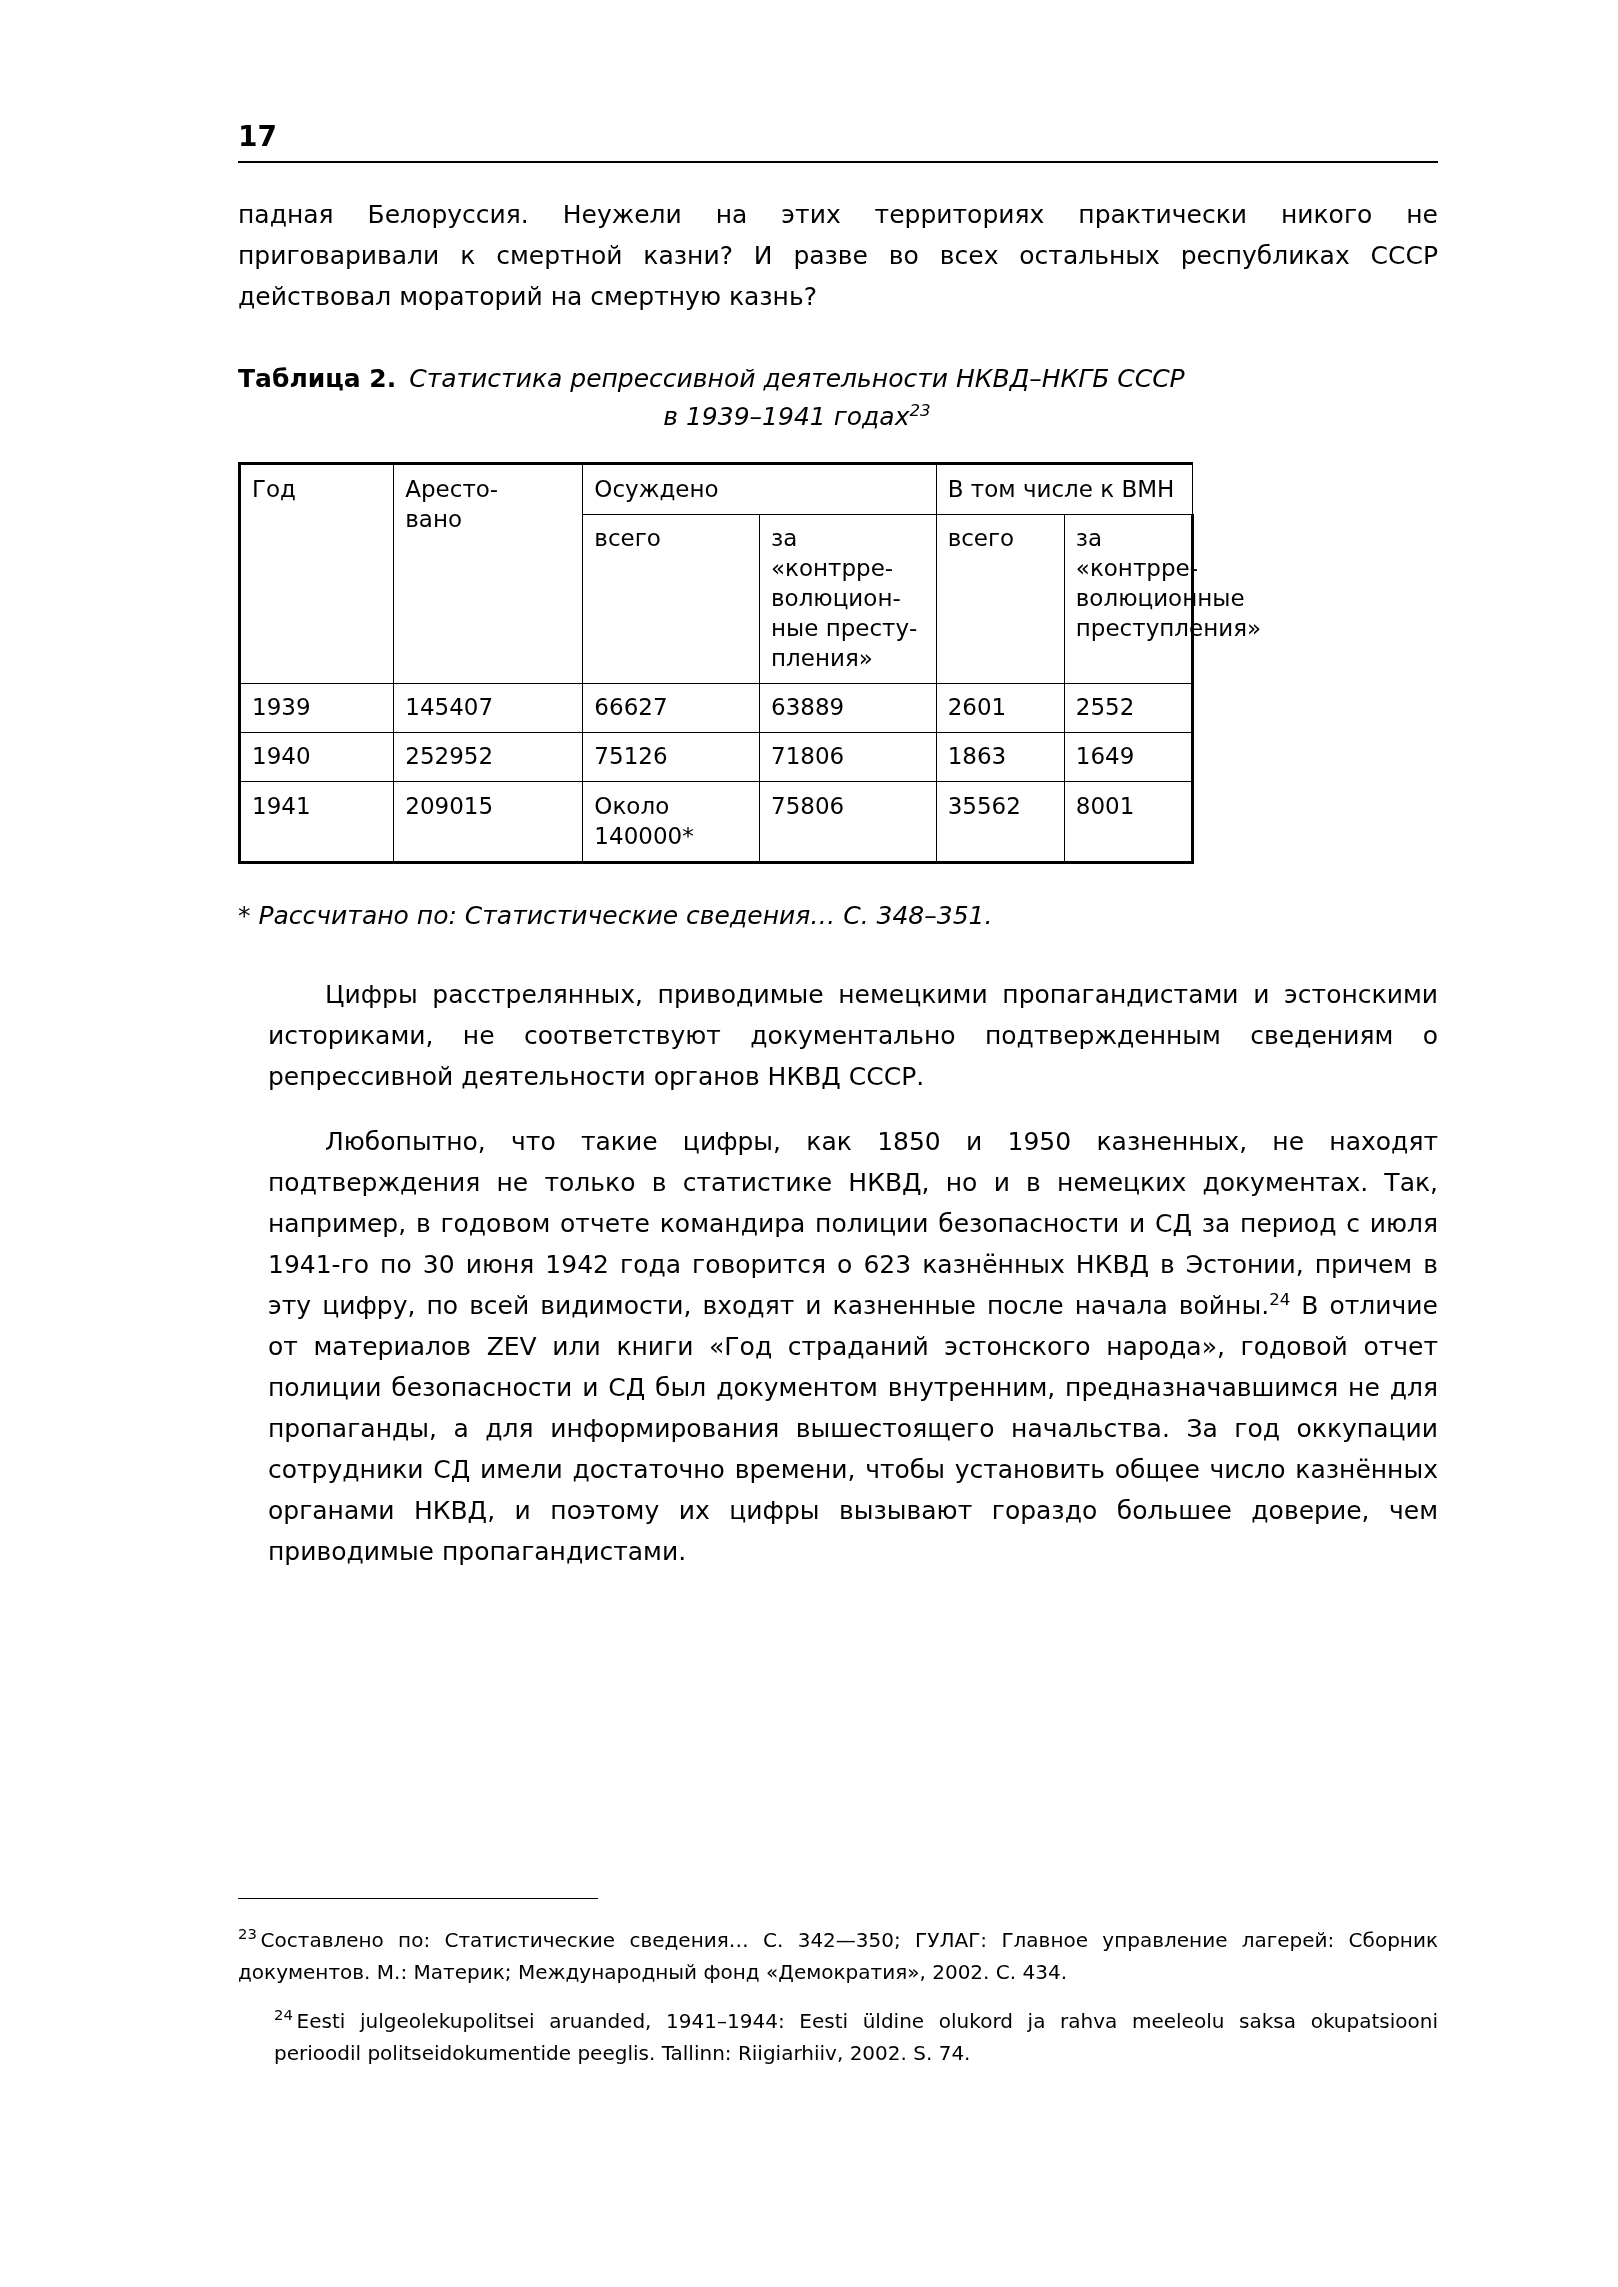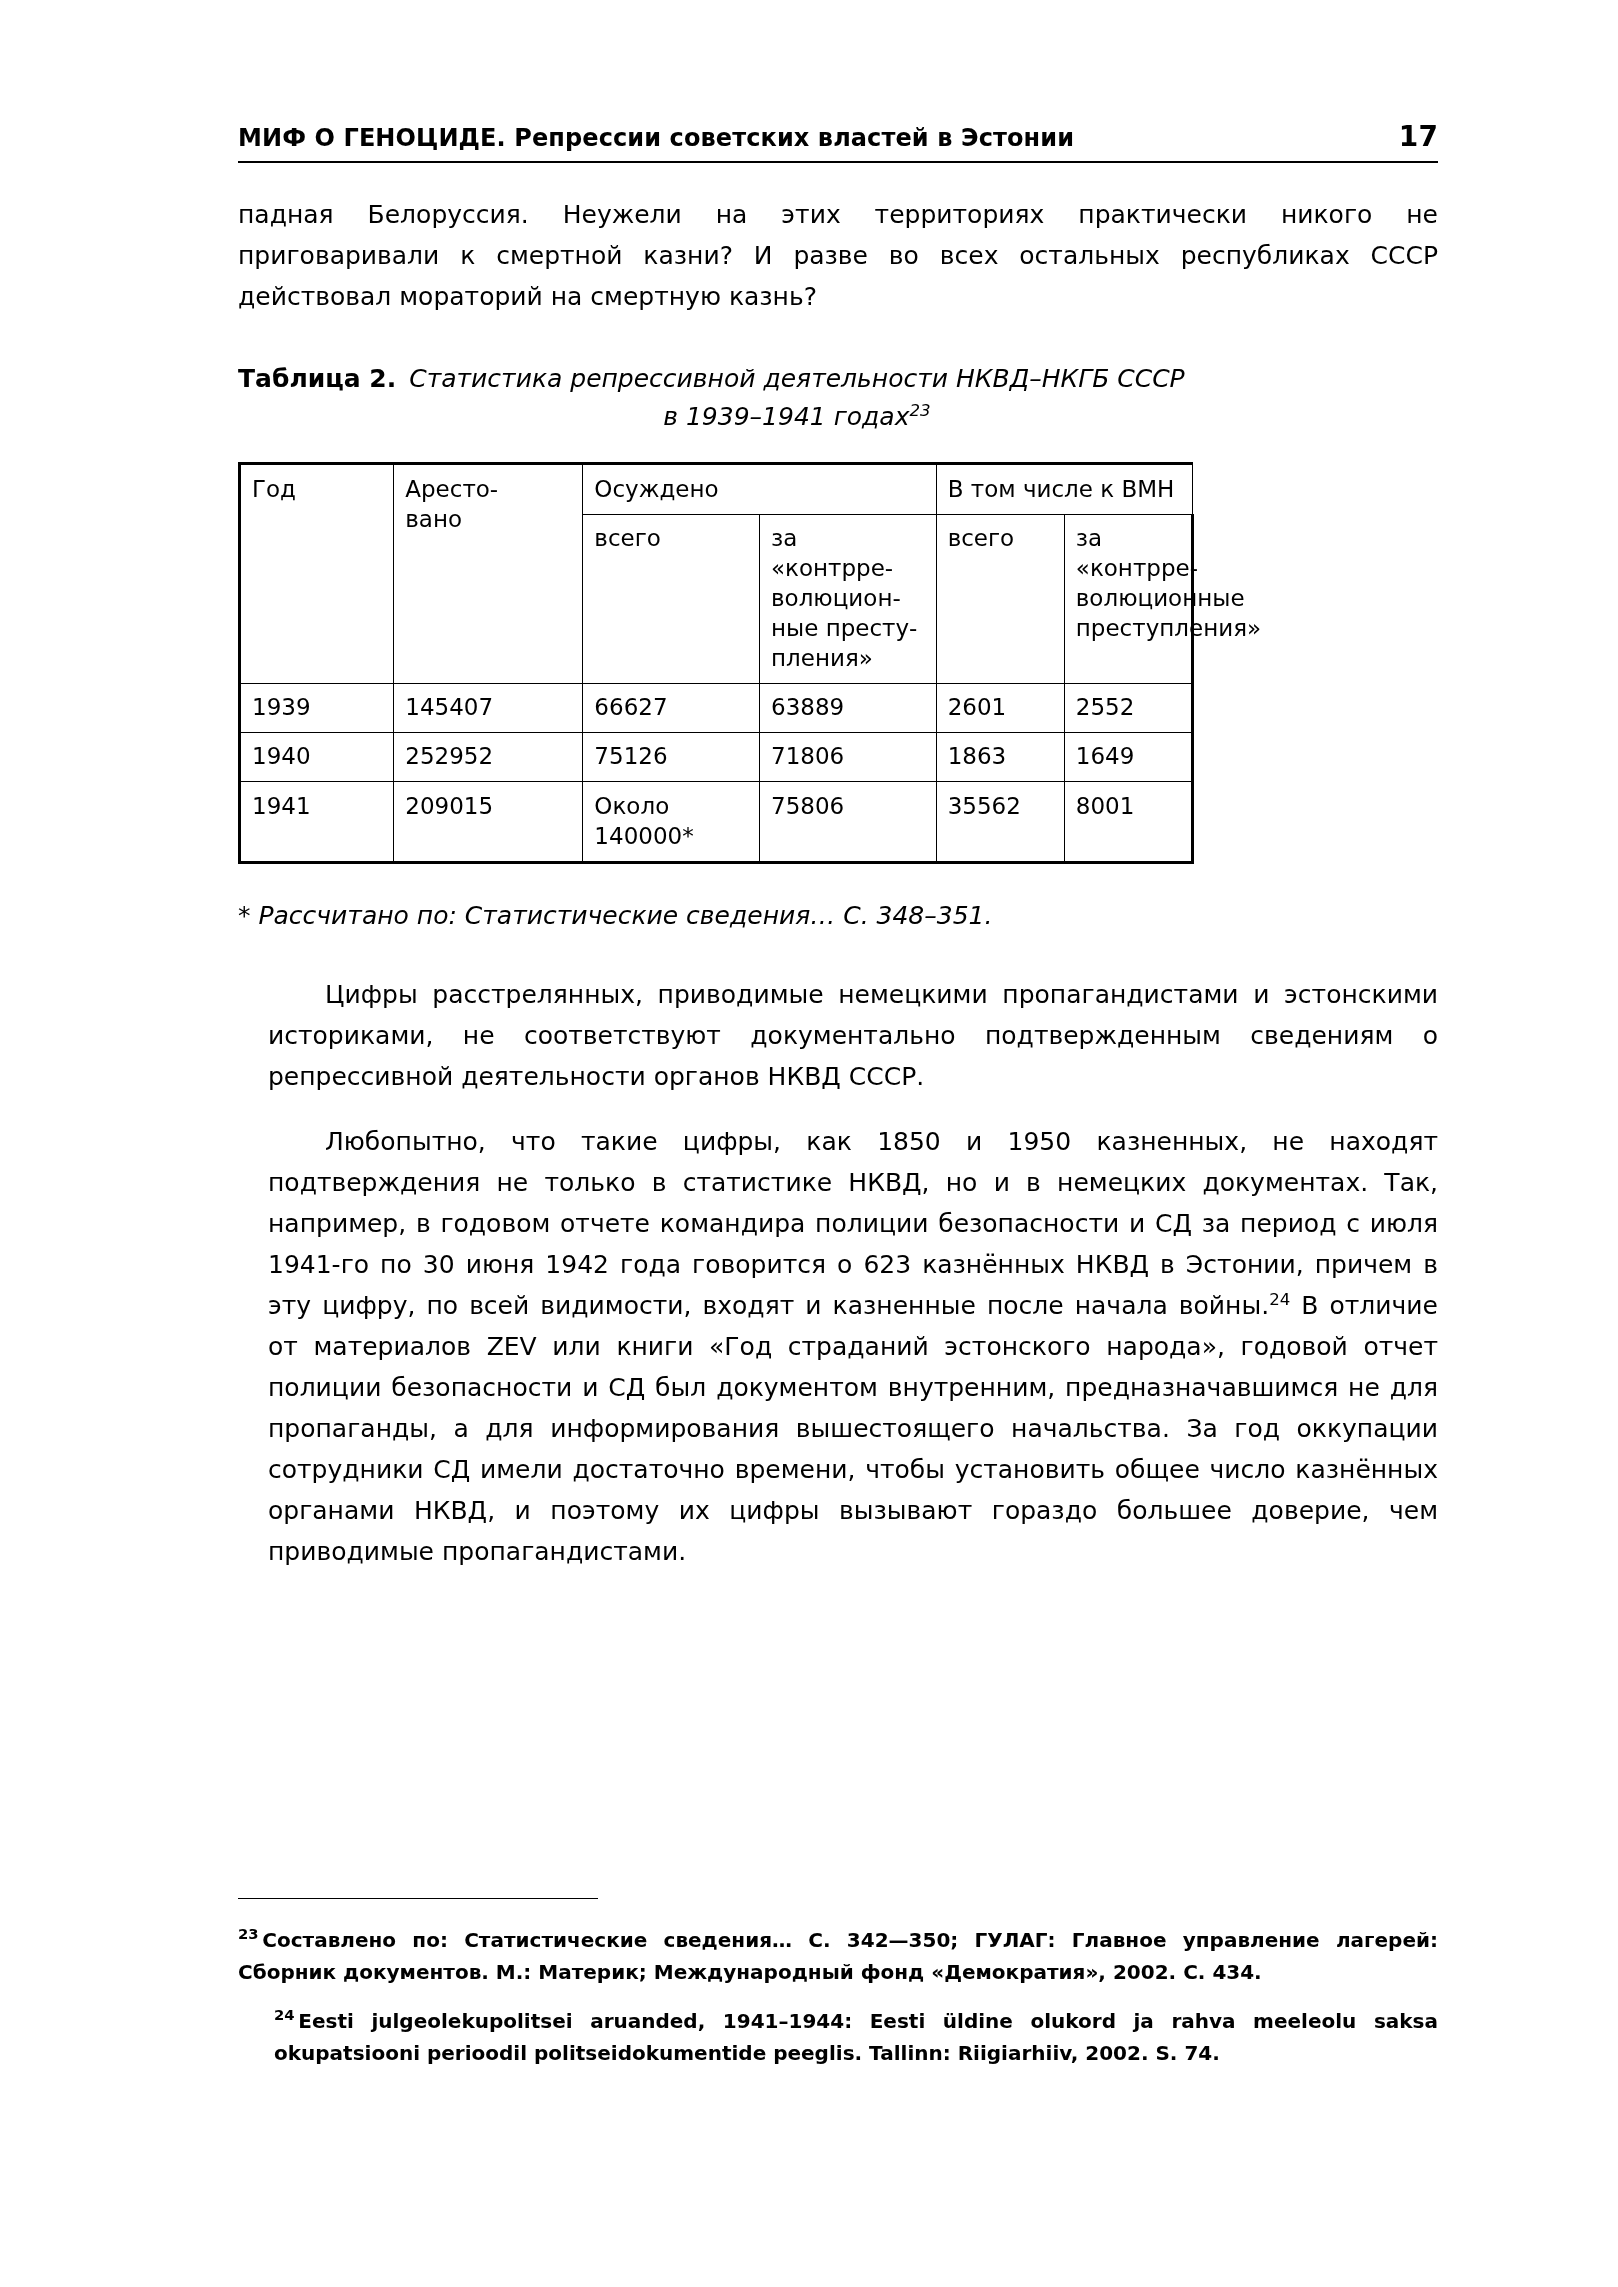--- a/index.html
+++ b/index.html
@@ -135,38 +135,36 @@
     border-bottom: 1.8px solid #000;
   }
   .footnotes {
     position: absolute;
     left: 238px;
     top: 1924px;
     width: 1200px;
     font-size: 20px;
     line-height: 32px;
     text-align: justify;
-    font-weight: bold;
   }
   .footnotes .fn + .fn { margin-top: 16.6px; margin-left: 36px; }
   .fn .fnum {
     font-size: 14.8px;
     vertical-align: super;
     line-height: 0;
     padding-right: 3.7px;
   }
 </style>
 </head>
 <body>
 
 <div class="page">
   <div class="content">
 
     <div class="runhead">
-      <div class="title">МИФ О ГЕНОЦИДЕ. Репрессии советских властей в Эстонии</div>
       <div class="pageno">17</div>
     </div>
     <div class="rule"></div>
 
     <p class="body">падная Белоруссия. Неужели на этих территориях практически никого не приговаривали к смертной казни? И разве во всех остальных рес­публиках СССР действовал мораторий на смертную казнь?</p>
 
     <div class="caption">
       <div class="cap-label">Таблица 2.</div>
       <div class="cap-text">
         <span>Статистика репрессивной деятельности НКВД–НКГБ СССР</span><br>

